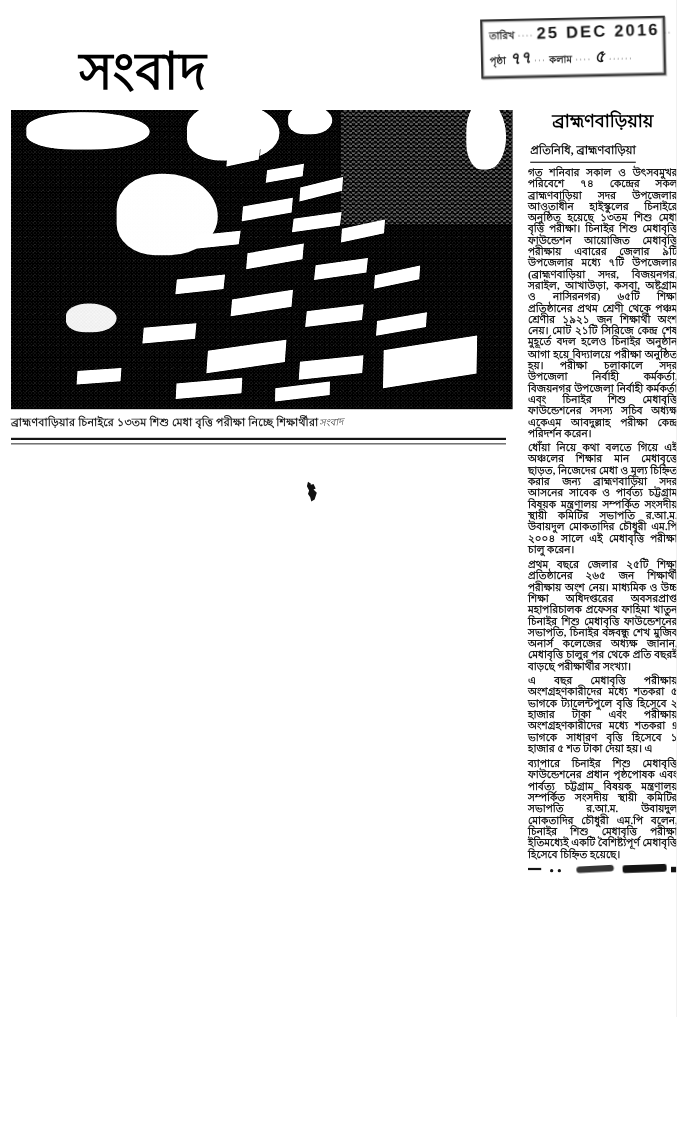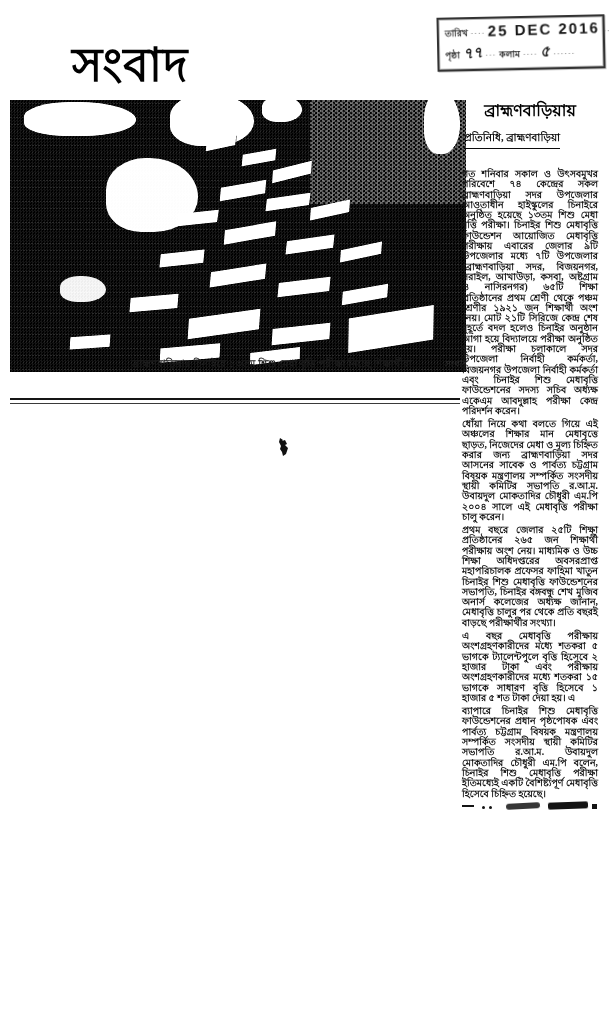--- a/index.html
+++ b/index.html
@@ -52,46 +52,45 @@
     background-image:repeating-conic-gradient(transparent 0% 25%, rgba(255,255,255,.8) 0% 30%, transparent 0% 50%);
     background-size:7px 7px;opacity:.10;
   }
   .foliage{
     position:absolute;left:300px;top:0;width:156px;height:104px;
     background-image:repeating-conic-gradient(rgba(255,255,255,.95) 0% 25%, transparent 0% 50%);
     background-size:5px 4px;opacity:.35;
   }
   
   .caption-row{
-    position:absolute;left:10px;top:356px;width:456px;
-    display:flex;justify-content:flex-end;align-items:baseline;
+    position:absolute;left:10px;top:376px;width:456px;
+    display:flex;justify-content:flex-start;align-items:baseline;
     filter:blur(.25px);
-    gap:32px;
   }
   .caption{font-size:10px;font-weight:700;color:#1c1c1c;letter-spacing:.2px;}
   .credit{font-size:9px;font-style:italic;color:#333;transform:rotate(-3deg);}
   .double-rule{
     position:absolute;left:10px;top:398px;width:450px;height:3px;
     border-top:2px solid #151515;border-bottom:1px solid #3a3a3a;
   }
   
   .inkblot{position:absolute;left:277px;top:437px;width:16px;height:24px;}
   
   .column{
-    position:absolute;left:462px;top:100px;width:136px;
+    position:absolute;left:480px;top:100px;width:136px;
     filter:blur(.22px) contrast(1.15);
   }
   .headline{
     text-align:center;font-size:16px;line-height:21px;font-weight:800;color:#111;
     margin:0 0 6px 0;
   }
   .byline{
     font-size:10.5px;font-weight:700;color:#1a1a1a;
     border-bottom:1.5px solid #1a1a1a;display:inline-block;
-    margin:0 0 20px 2px;padding-bottom:1px;
+    margin:0 0 5px 2px;padding-bottom:1px;
   }
   .body p{
     margin:0 0 3px 0;font-size:9.5px;line-height:10.3px;
     text-align:justify;color:#232323;font-weight:600;
     word-break:break-word;
   }
   .smudge{position:relative;height:10px;margin-top:3px;}
   .smudge span{position:absolute;background:#222;display:block;filter:blur(.4px);}
   .sm1{left:0;top:3px;width:12px;height:2px;}
   .sm2{left:20px;top:4px;width:3px;height:3px;border-radius:50%;}
@@ -175,21 +174,21 @@
 
   <div class="column">
     <div class="headline">
       <div>ব্রাহ্মণবাড়িয়ায়</div>
     </div>
     <div class="byline">প্রতিনিধি, ব্রাহ্মণবাড়িয়া</div>
     <div class="body">
       <p>গত শনিবার সকাল ও উৎসবমুখর পরিবেশে ৭৪ কেন্দ্রের সকল ব্রাহ্মণবাড়িয়া সদর উপজেলার আওতাধীন হাইস্কুলের চিনাইরে অনুষ্ঠিত হয়েছে ১৩তম শিশু মেধা বৃত্তি পরীক্ষা। চিনাইর শিশু মেধাবৃত্তি ফাউন্ডেশন আয়োজিত মেধাবৃত্তি পরীক্ষায় এবারের জেলার ৯টি উপজেলার মধ্যে ৭টি উপজেলার (ব্রাহ্মণবাড়িয়া সদর, বিজয়নগর, সরাইল, আখাউড়া, কসবা, অষ্টগ্রাম ও নাসিরনগর) ৬৫টি শিক্ষা প্রতিষ্ঠানের প্রথম শ্রেণী থেকে পঞ্চম শ্রেণীর ১৯২১ জন শিক্ষার্থী অংশ নেয়। মোট ২১টি সিরিজে কেন্দ্র শেষ মুহূর্তে বদল হলেও চিনাইর অনুষ্ঠান আগা হয়ে বিদ্যালয়ে পরীক্ষা অনুষ্ঠিত হয়। পরীক্ষা চলাকালে সদর উপজেলা নির্বাহী কর্মকর্তা, বিজয়নগর উপজেলা নির্বাহী কর্মকর্তা এবং চিনাইর শিশু মেধাবৃত্তি ফাউন্ডেশনের সদস্য সচিব অধ্যক্ষ একেএম আবদুল্লাহ পরীক্ষা কেন্দ্র পরিদর্শন করেন।</p>
       <p>ধোঁয়া নিয়ে কথা বলতে গিয়ে এই অঞ্চলের শিক্ষার মান মেধাবৃত্তে ছাড়ত, নিজেদের মেধা ও মূল্য চিহ্নিত করার জন্য ব্রাহ্মণবাড়িয়া সদর আসনের সাবেক ও পার্বত্য চট্টগ্রাম বিষয়ক মন্ত্রণালয় সম্পর্কিত সংসদীয় স্থায়ী কমিটির সভাপতি র.আ.ম. উবায়দুল মোকতাদির চৌধুরী এম.পি ২০০৪ সালে এই মেধাবৃত্তি পরীক্ষা চালু করেন।</p>
       <p>প্রথম বছরে জেলার ২৫টি শিক্ষা প্রতিষ্ঠানের ২৬৫ জন শিক্ষার্থী পরীক্ষায় অংশ নেয়। মাধ্যমিক ও উচ্চ শিক্ষা অধিদপ্তরের অবসরপ্রাপ্ত মহাপরিচালক প্রফেসর ফাহিমা খাতুন চিনাইর শিশু মেধাবৃত্তি ফাউন্ডেশনের সভাপতি, চিনাইর বঙ্গবন্ধু শেখ মুজিব অনার্স কলেজের অধ্যক্ষ জানান, মেধাবৃত্তি চালুর পর থেকে প্রতি বছরই বাড়ছে পরীক্ষার্থীর সংখ্যা।</p>
-      <p>এ বছর মেধাবৃত্তি পরীক্ষায় অংশগ্রহণকারীদের মধ্যে শতকরা ৫ ভাগকে ট্যালেন্টপুলে বৃত্তি হিসেবে ২ হাজার টাকা এবং পরীক্ষায় অংশগ্রহণকারীদের মধ্যে শতকরা ১৫ ভাগকে সাধারণ বৃত্তি হিসেবে ১ হাজার ৫ শত টাকা দেয়া হয়। এ</p>
+      <p>এ বছর মেধাবৃত্তি পরীক্ষায় অংশগ্রহণকারীদের মধ্যে শতকরা ৫ ভাগকে ট্যালেন্টপুলে বৃত্তি হিসেবে ২ হাজার টাকা এবং পরীক্ষায় অংশগ্রহণকারীদের মধ্যে শতকরা 9 ভাগকে সাধারণ বৃত্তি হিসেবে ১ হাজার ৫ শত টাকা দেয়া হয়। এ</p>
       <p>ব্যাপারে চিনাইর শিশু মেধাবৃত্তি ফাউন্ডেশনের প্রধান পৃষ্ঠপোষক এবং পার্বত্য চট্টগ্রাম বিষয়ক মন্ত্রণালয় সম্পর্কিত সংসদীয় স্থায়ী কমিটির সভাপতি র.আ.ম. উবায়দুল মোকতাদির চৌধুরী এম.পি বলেন, চিনাইর শিশু মেধাবৃত্তি পরীক্ষা ইতিমধ্যেই একটি বৈশিষ্ট্যপূর্ণ মেধাবৃত্তি হিসেবে চিহ্নিত হয়েছে।</p>
     </div>
     <div class="smudge">
       <span class="sm1"></span>
         <span class="sm2"></span>
         <span class="sm3"></span>
       <span class="sm4"></span>
         <span class="sm5"></span>
         <span class="sm6"></span>
     </div>

